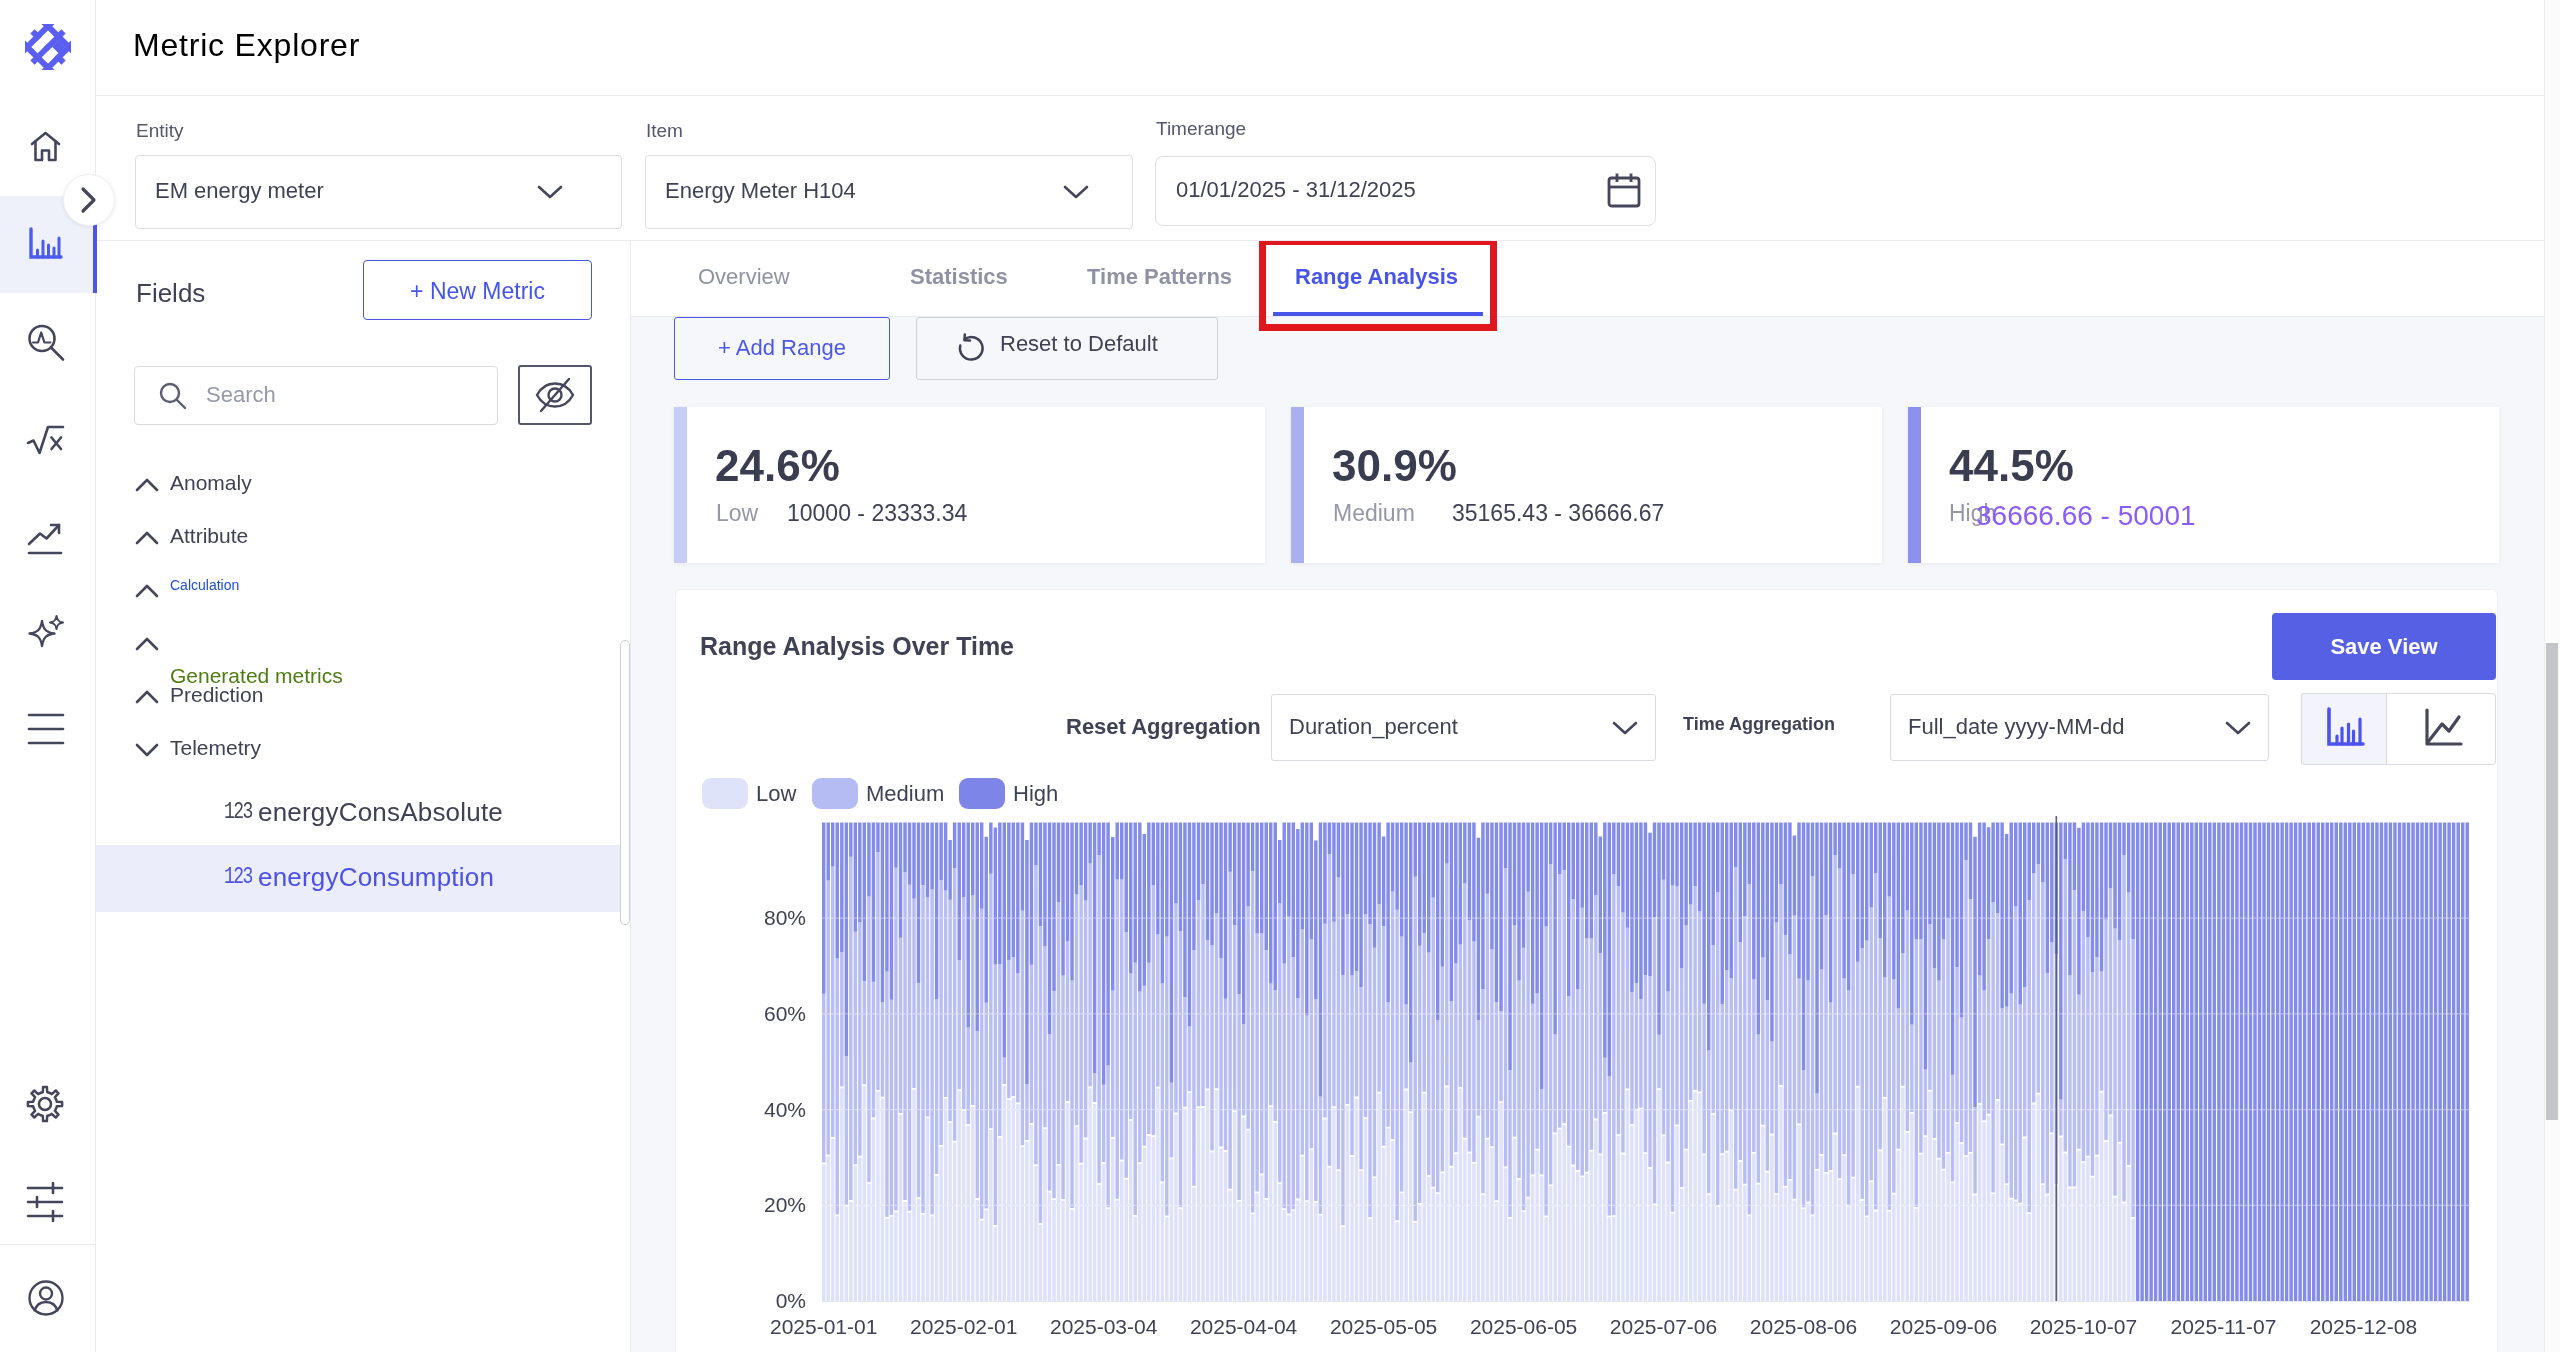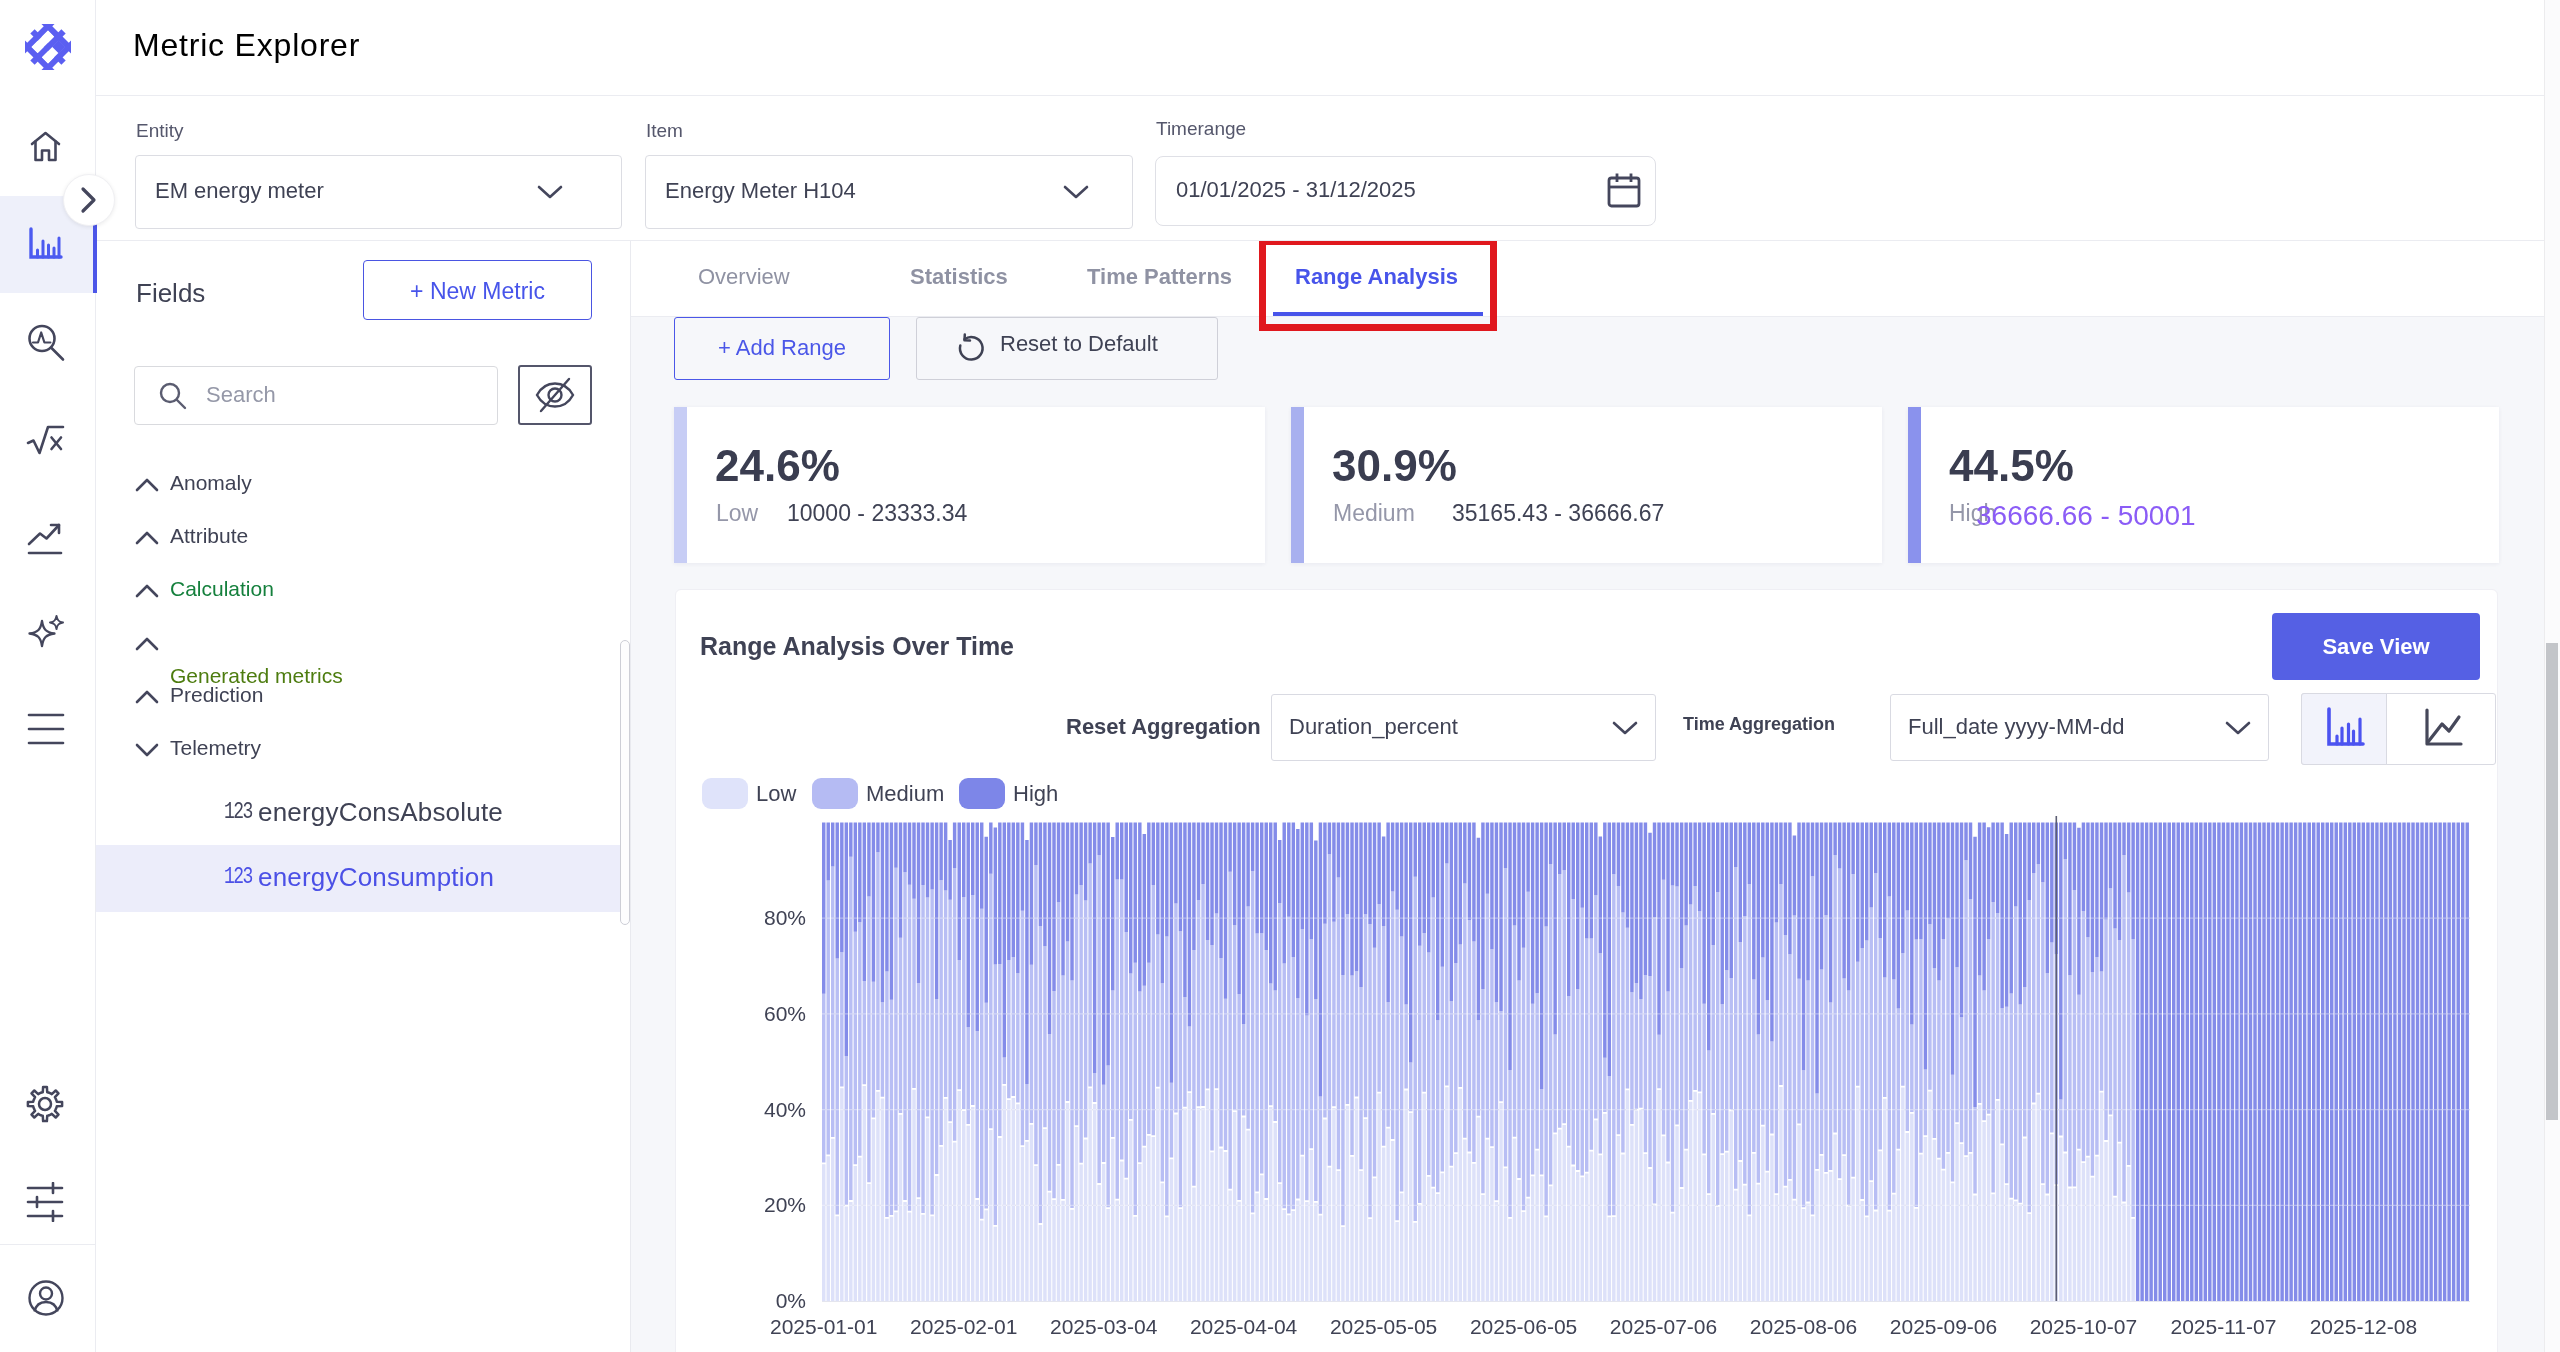--- a/index.html
+++ b/index.html
@@ -57,21 +57,21 @@
     <text x="1523.6" y="1334" text-anchor="middle" font-size="21" fill="#3f4254">2025-06-05</text>
     <text x="1663.5" y="1334" text-anchor="middle" font-size="21" fill="#3f4254">2025-07-06</text>
     <text x="1803.5" y="1334" text-anchor="middle" font-size="21" fill="#3f4254">2025-08-06</text>
     <text x="1943.5" y="1334" text-anchor="middle" font-size="21" fill="#3f4254">2025-09-06</text>
     <text x="2083.4" y="1334" text-anchor="middle" font-size="21" fill="#3f4254">2025-10-07</text>
     <text x="2223.4" y="1334" text-anchor="middle" font-size="21" fill="#3f4254">2025-11-07</text>
     <text x="2363.4" y="1334" text-anchor="middle" font-size="21" fill="#3f4254">2025-12-08</text>
 </svg>
 
 <div class="abs" style="left:700px;top:632px;font-size:25px;font-weight:700;color:#3f4254">Range Analysis Over Time</div>
-<div class="abs" style="left:2272px;top:613px;width:208px;height:67px;background:#5560e4;border-radius:4px;color:#fff;font-size:22px;font-weight:700;text-align:center;line-height:67px">Save View</div>
+<div class="abs" style="left:2272px;top:613px;width:224px;height:67px;background:#5560e4;border-radius:4px;color:#fff;font-size:22px;font-weight:700;text-align:center;line-height:67px">Save View</div>
 
 <div class="abs" style="left:1066px;top:714px;font-size:22px;font-weight:600;color:#3f4254">Reset Aggregation</div>
 <div class="abs" style="left:1271px;top:694px;width:385px;height:67px;background:#fff;border:1px solid #d9dae2;border-radius:3px"></div>
 <div class="abs" style="left:1289px;top:714px;font-size:22px;color:#3f4254">Duration_percent</div>
 <svg style="position:absolute;left:1611px;top:720px" width="28" height="16" viewBox="0 0 28 16" fill="none" stroke="#44465c" stroke-width="2.6" stroke-linecap="round" stroke-linejoin="round">
     <path d="M3 3 L14 13 L25 3"></path>
   </svg>
 <div class="abs" style="left:1683px;top:714px;font-size:18px;font-weight:600;color:#3f4254">Time Aggregation</div>
 <div class="abs" style="left:1890px;top:694px;width:379px;height:67px;background:#fff;border:1px solid #d9dae2;border-radius:3px"></div>
 <div class="abs" style="left:1908px;top:714px;font-size:22px;color:#3f4254">Full_date yyyy-MM-dd</div>
@@ -160,21 +160,21 @@
     <path d="M2 12 L12 2 L22 12"></path>
   </svg>
 <div class="abs" style="left:170px;top:471px;font-size:21px;color:#3f4254">Anomaly</div>
 <svg style="position:absolute;left:135px;top:531px" width="24" height="14" viewBox="0 0 24 14" fill="none" stroke="#44465c" stroke-width="2.6" stroke-linecap="round" stroke-linejoin="round">
     <path d="M2 12 L12 2 L22 12"></path>
   </svg>
 <div class="abs" style="left:170px;top:524px;font-size:21px;color:#3f4254">Attribute</div>
 <svg style="position:absolute;left:135px;top:584px" width="24" height="14" viewBox="0 0 24 14" fill="none" stroke="#44465c" stroke-width="2.6" stroke-linecap="round" stroke-linejoin="round">
     <path d="M2 12 L12 2 L22 12"></path>
   </svg>
-<div class="abs" style="left:170px;top:577px;font-size:21px;color:#15803d">Calculation</div>
+<div class="abs" style="left:170px;top:577px;font-size:14px;color:#1d4ed8">Calculation</div>
 <svg style="position:absolute;left:135px;top:637px" width="24" height="14" viewBox="0 0 24 14" fill="none" stroke="#44465c" stroke-width="2.6" stroke-linecap="round" stroke-linejoin="round">
     <path d="M2 12 L12 2 L22 12"></path>
   </svg>
 <div class="abs" style="left:170px;top:664px;font-size:21px;color:#4d7c0f">Generated metrics</div>
 <svg style="position:absolute;left:135px;top:690px" width="24" height="14" viewBox="0 0 24 14" fill="none" stroke="#44465c" stroke-width="2.6" stroke-linecap="round" stroke-linejoin="round">
     <path d="M2 12 L12 2 L22 12"></path>
   </svg>
 <div class="abs" style="left:170px;top:683px;font-size:21px;color:#3f4254">Prediction</div>
 <svg style="position:absolute;left:135px;top:743px" width="24" height="14" viewBox="0 0 24 14" fill="none" stroke="#44465c" stroke-width="2.6" stroke-linecap="round" stroke-linejoin="round">
     <path d="M2 2 L12 12 L22 2"></path>

